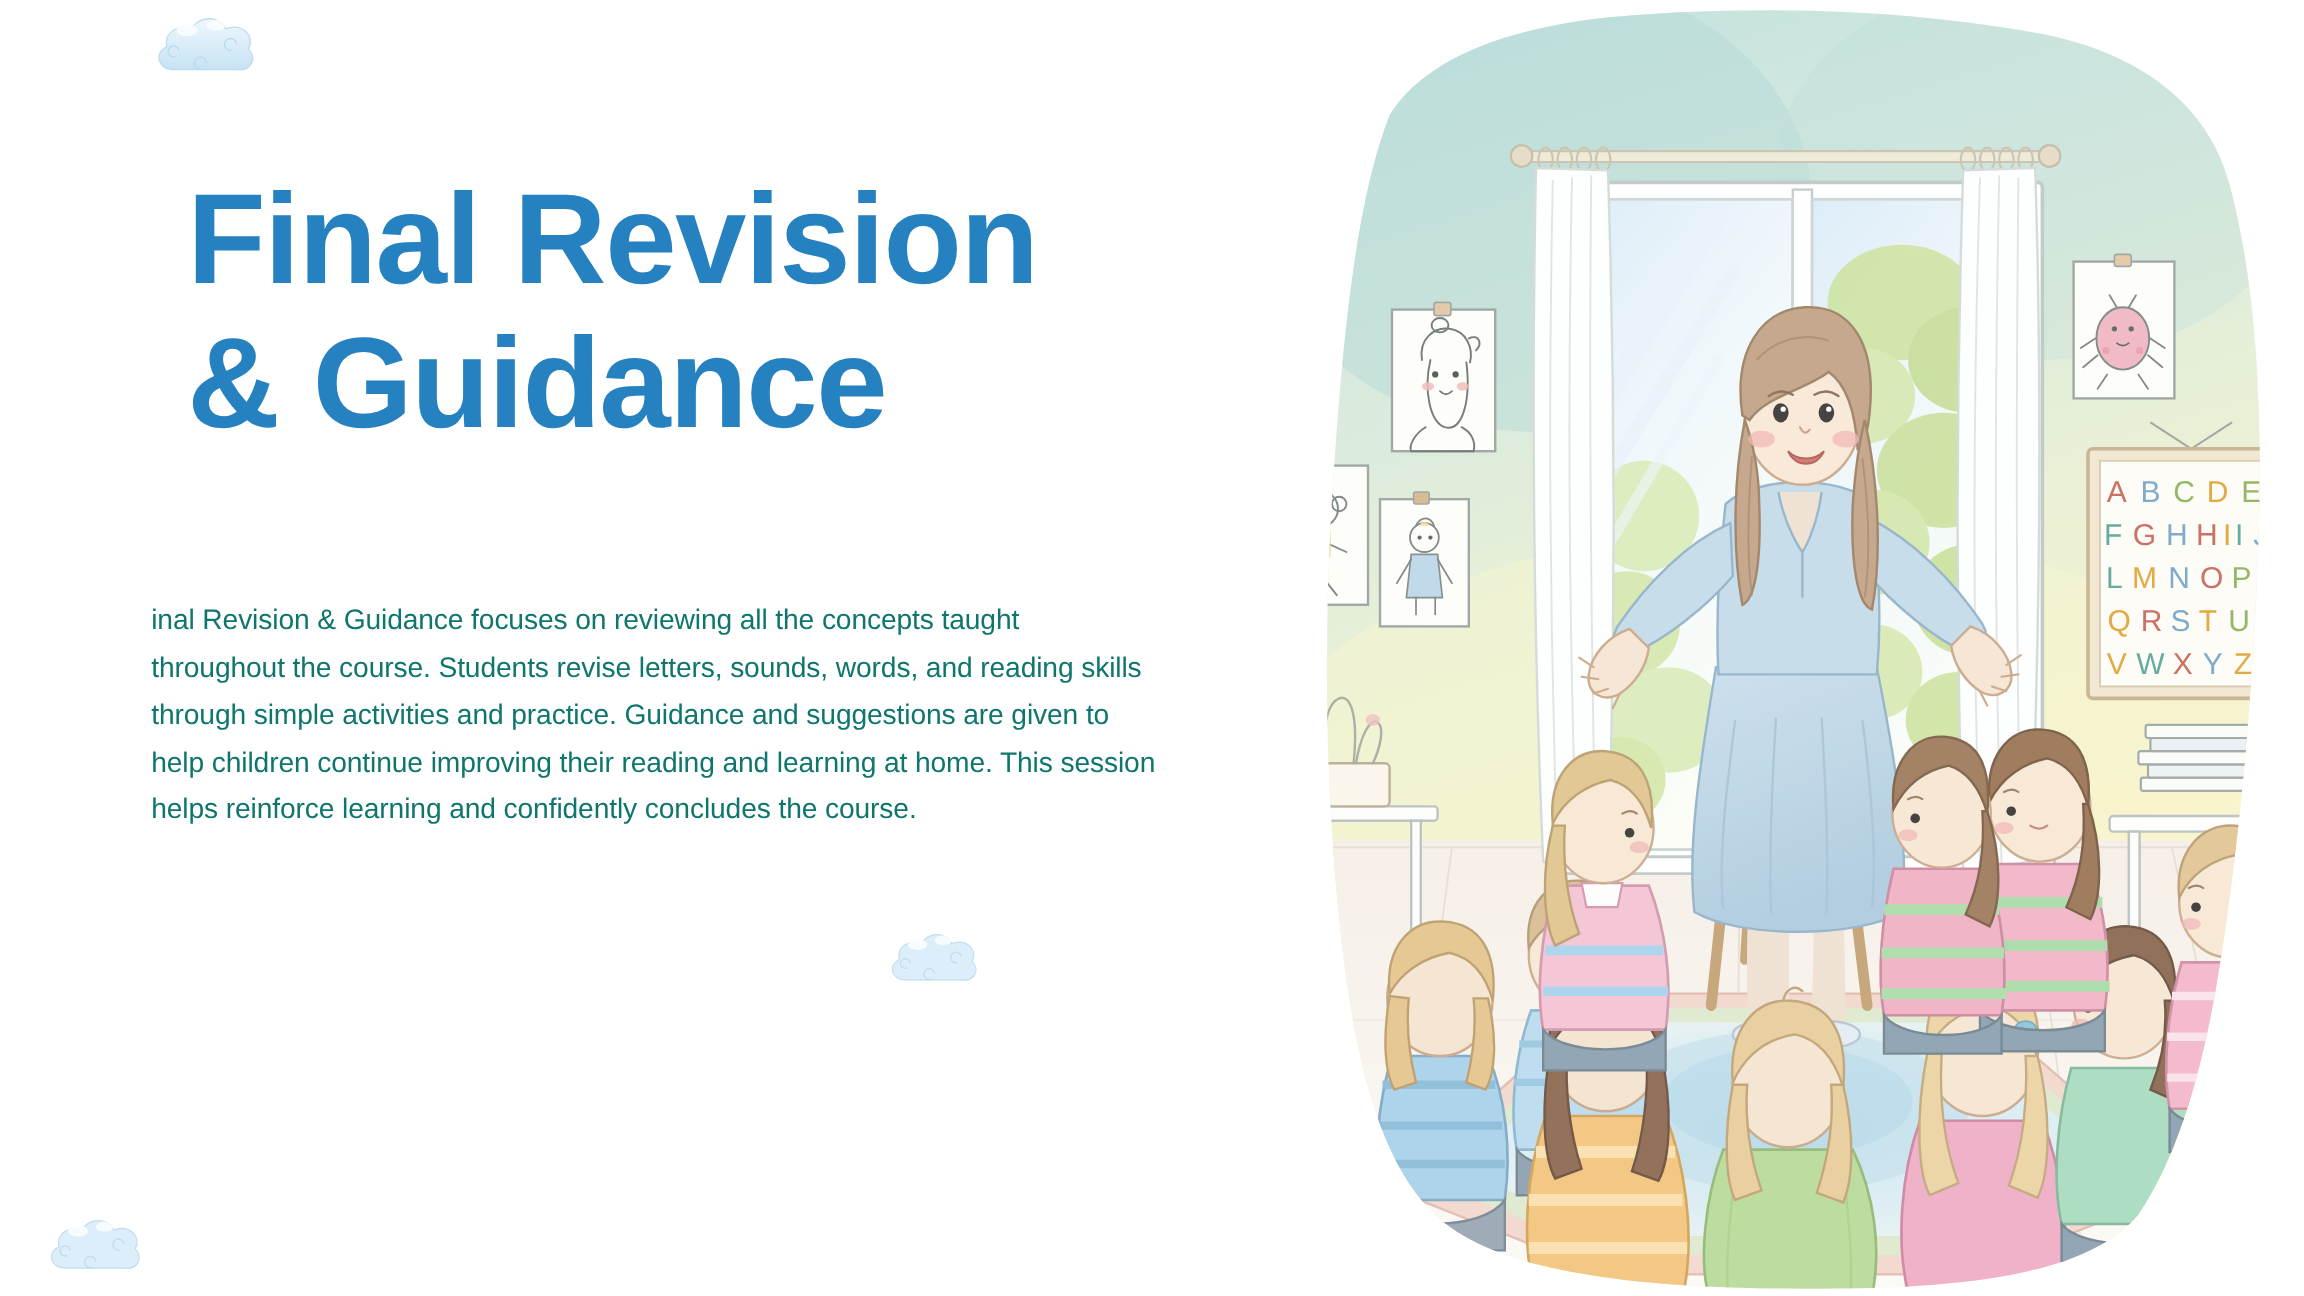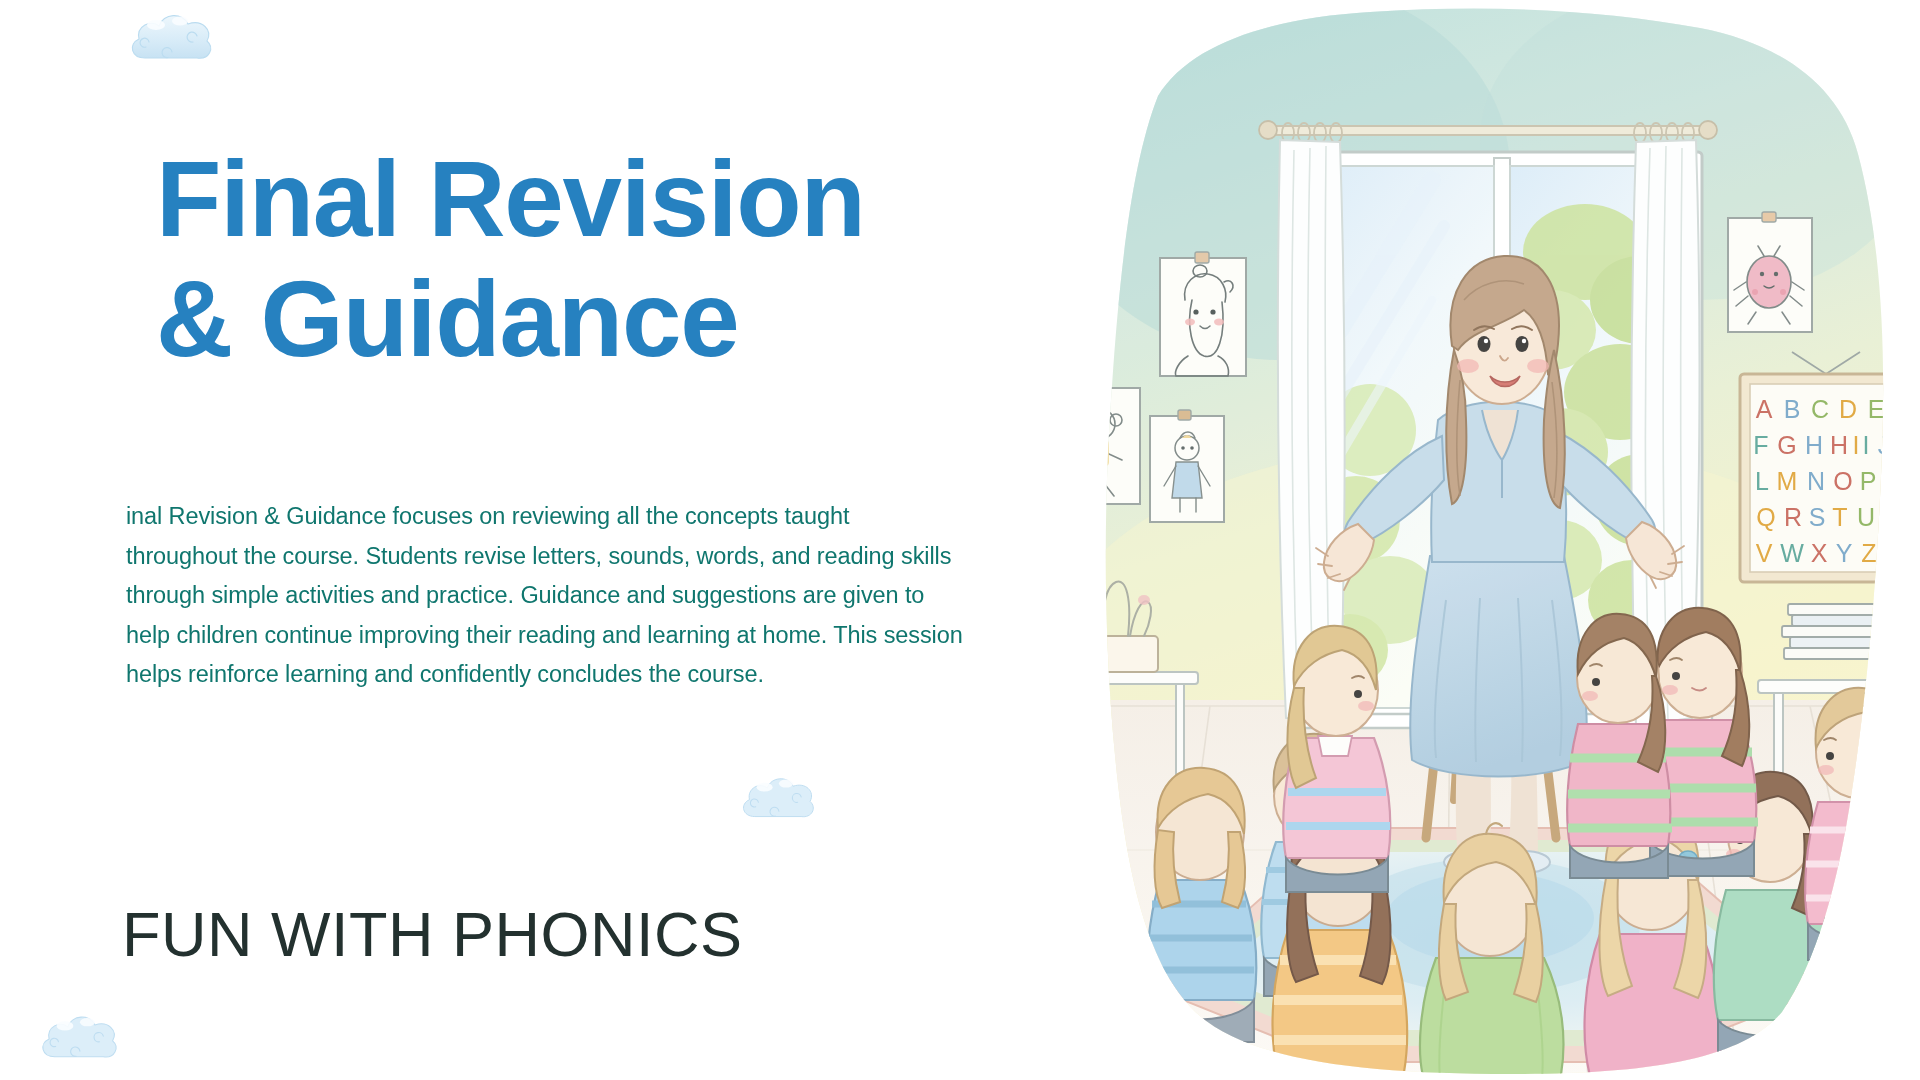--- a/index.html
+++ b/index.html
@@ -94,21 +94,20 @@
 
 <div id="slide">
 
   <div class="left-col">
 
     <div class="page-title">Final Revision
 &amp; Guidance</div>
 
     <div class="body-text">inal Revision &amp; Guidance focuses on reviewing all the concepts taught throughout the course. Students revise letters, sounds, words, and reading skills through simple activities and practice. Guidance and suggestions are given to help children continue improving their reading and learning at home. This session helps reinforce learning and confidently concludes the course.</div>
 
-    <div class="brand">FUN WITH PHONICS</div>
   </div>
 
   <div class="cloud" id="cloud-top-left">
     <svg viewBox="0 0 92 66" xmlns="http://www.w3.org/2000/svg">
       <defs>
         <linearGradient id="cg1" x1="0" y1="0" x2="0" y2="1">
           <stop offset="0%" stop-color="#EDF7FC"></stop>
           <stop offset="55%" stop-color="#D9ECF8"></stop>
           <stop offset="100%" stop-color="#C7E2F3"></stop>
         </linearGradient>

